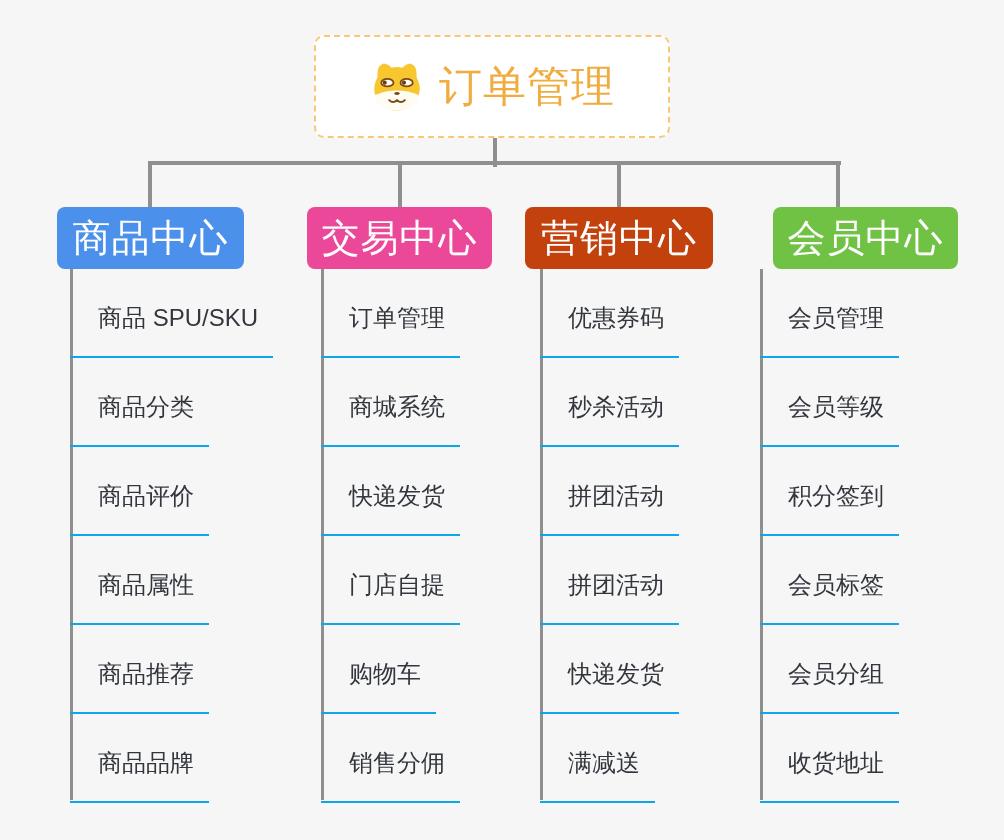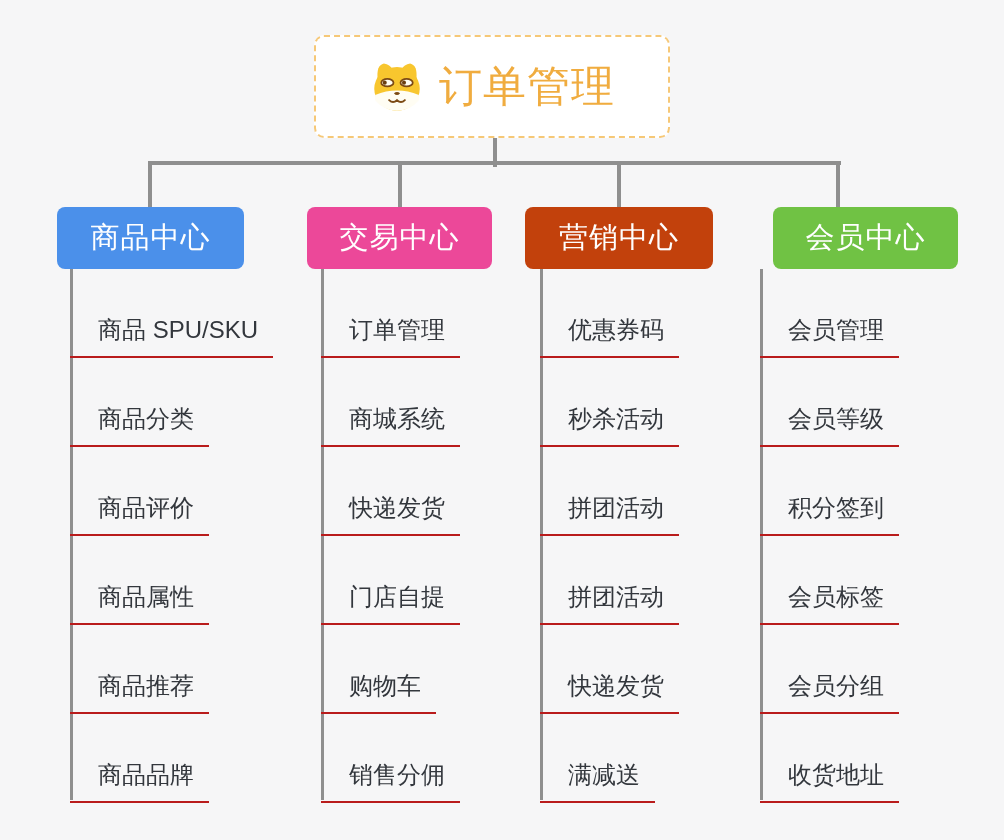--- a/index.html
+++ b/index.html
@@ -23,39 +23,39 @@
   }
   .root-title{
     color:#f0ac3f;font-size:43px;font-weight:500;letter-spacing:1px;
     line-height:1;white-space:nowrap;
   }
   .dog-icon{width:56px;height:52px;flex:0 0 auto;}
 
   
   .branch-btn{
     position:absolute;top:207px;height:62px;border-radius:8px;
-    color:#ffffff;font-size:29px;letter-spacing:1px;
+    color:#ffffff;font-size:38px;letter-spacing:1px;
     display:flex;align-items:center;justify-content:center;
     white-space:nowrap;cursor:default;
   }
 
   
   .branch-col{position:absolute;top:269px;width:250px;}
   .trunk{position:absolute;left:0;top:0;width:3px;height:531px;background:#8f8f8f;}
   .item-slot{
     position:relative;height:89px;
     display:flex;flex-direction:column;justify-content:flex-end;
     align-items:flex-start;
   }
   .item-slot:first-of-type{height:86px;}
   .item-label{
     display:inline-block;white-space:nowrap;
     font-size:24px;color:#33373d;
-    padding:0 15px 10px 28px;
-    border-bottom:2px solid #b91c1c;
+    padding:0 15px 22px 28px;
+    border-bottom:2px solid #0ea5e9;
   }
 </style>
 </head>
 <body>
 
 <div class="canvas">
 
   <div class="line" style="left:493px;top:137px;width:4px;height:30px"></div>
   <div class="line" style="left:148px;top:161px;width:693px;height:4px"></div>
   <div class="line" style="left:148px;top:161px;width:4px;height:47px"></div>

